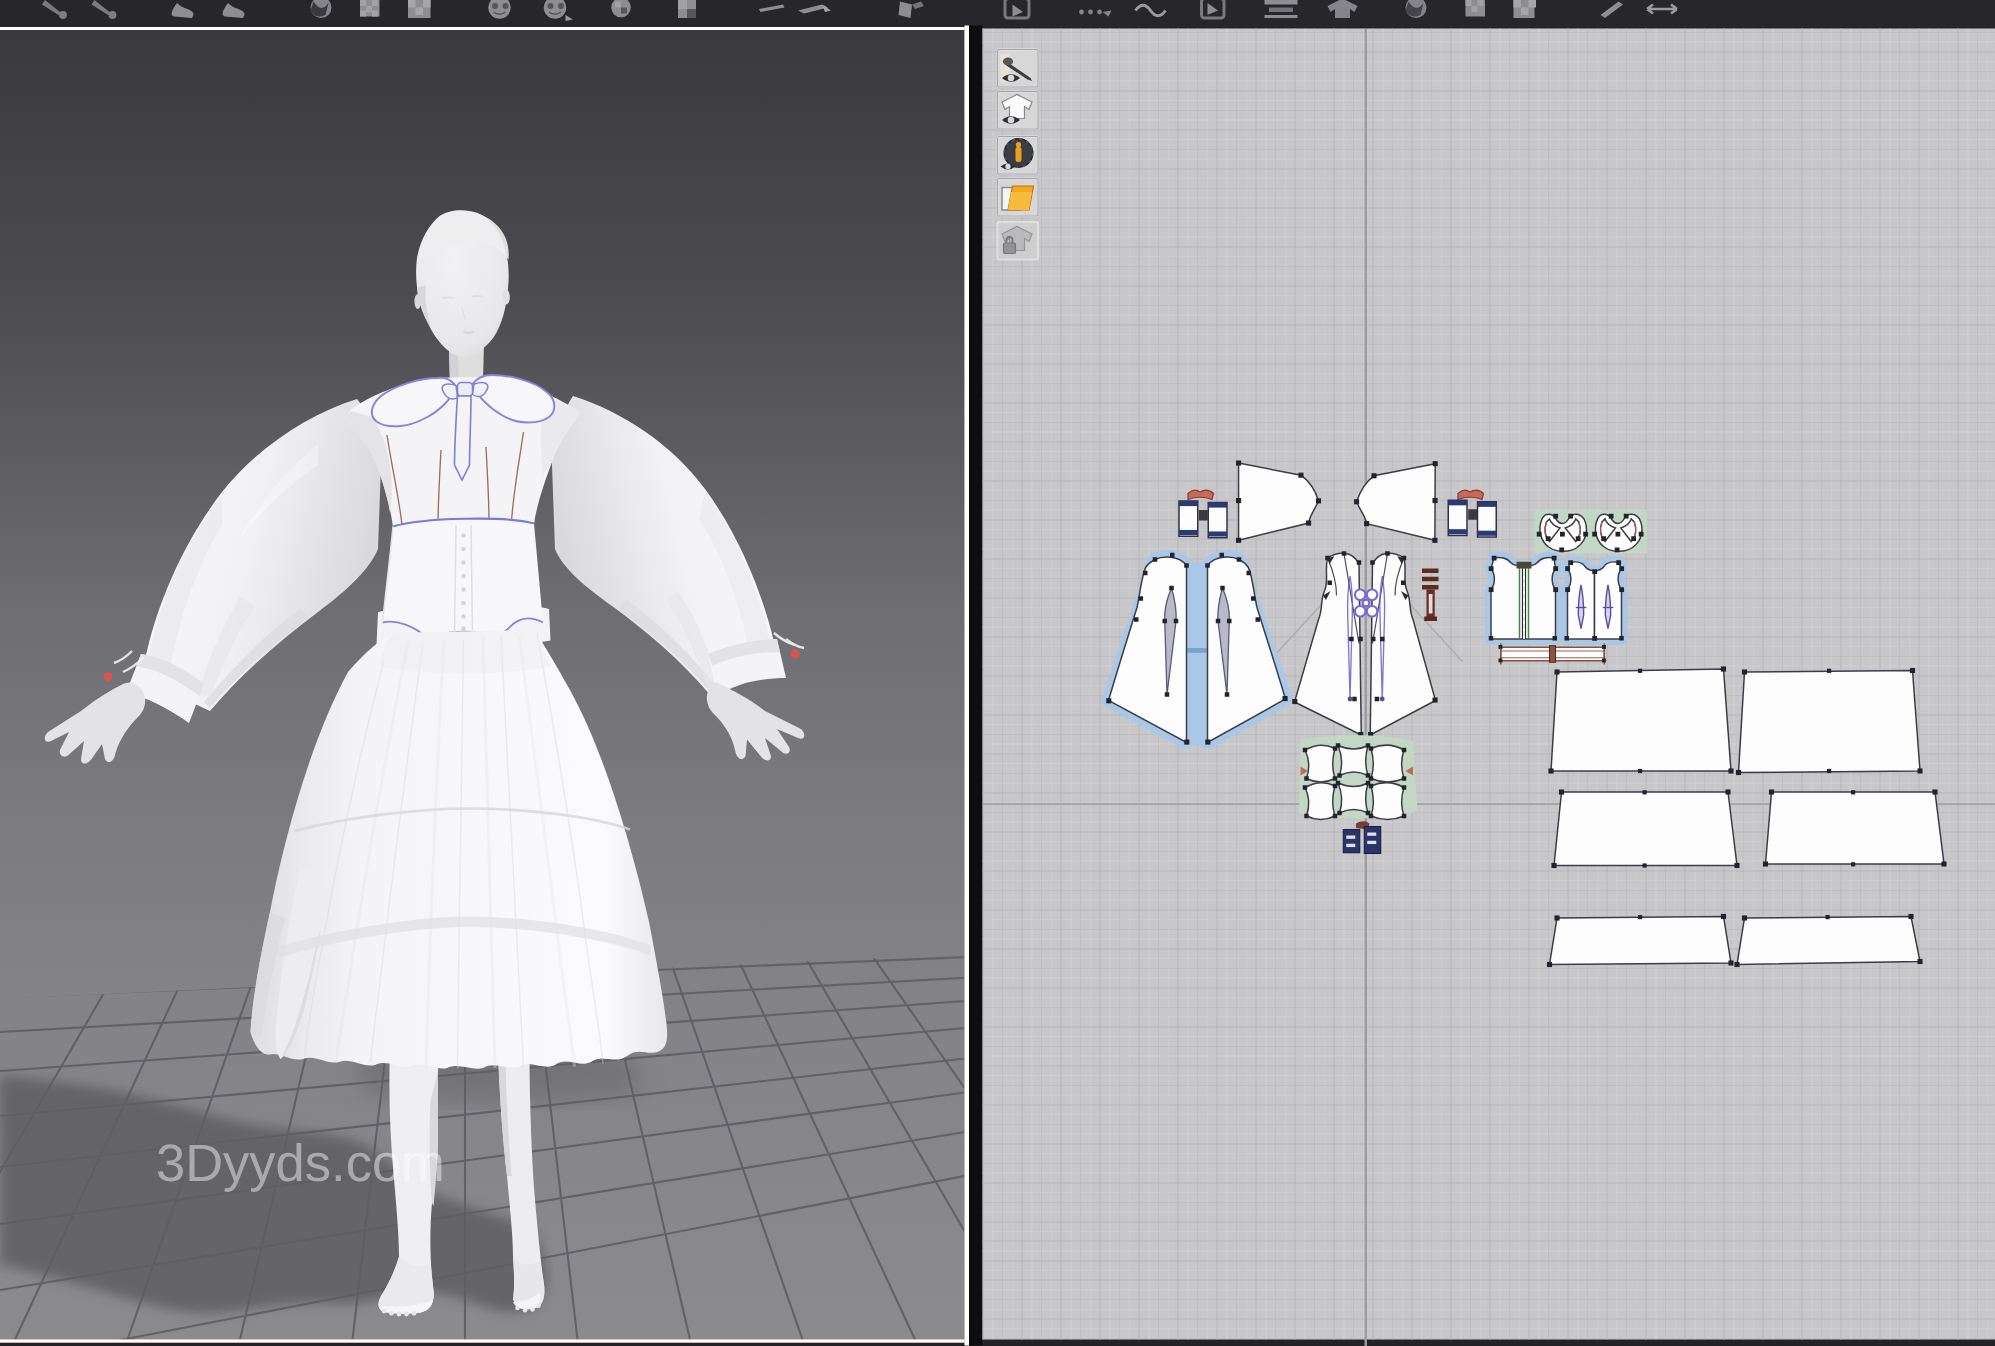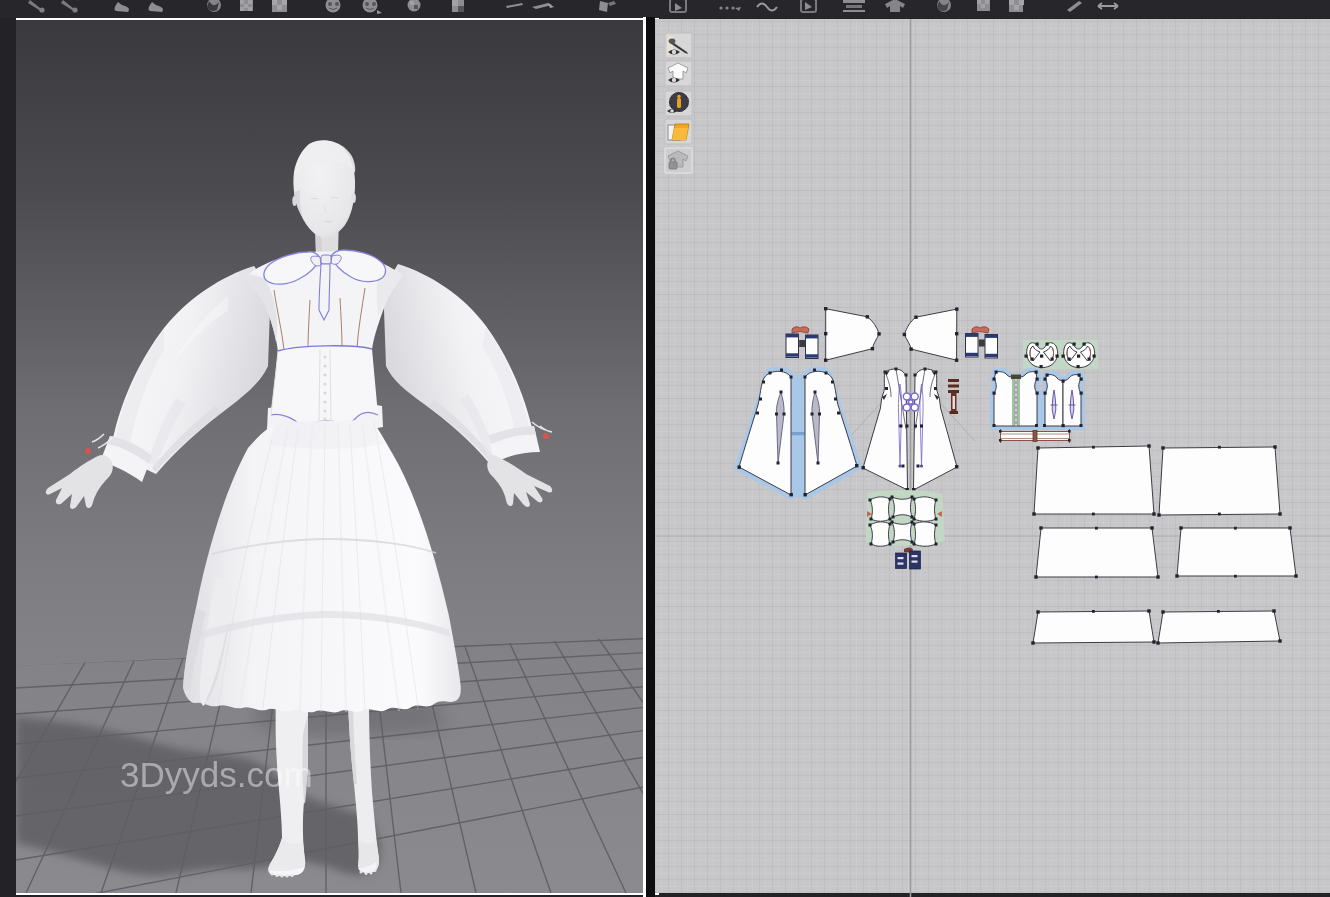--- a/index.html
+++ b/index.html
@@ -1,18 +1,18 @@
 <!DOCTYPE html>
 <html><head>
 <meta charset="utf-8">
 <style>
   html,body{margin:0;padding:0;width:1330px;height:897px;overflow:hidden;
     font-family:"Liberation Sans", sans-serif;background:#232327;}
   #toolbar{position:absolute;left:0;top:0;width:1330px;height:18px;background:#27272b;}
-  #vp3d{position:absolute;left:16px;top:18px;width:643px;height:877px;
+  #vp3d{position:absolute;left:0;top:18px;width:643px;height:877px;
     border-top:2px solid #fff;border-bottom:2px solid #fff;box-sizing:border-box;background:#fdba74;}
   #divider{position:absolute;left:643px;top:17px;width:12px;height:880px;background:linear-gradient(90deg,#ffffff 0px,#ffffff 3px,#0d0d10 3px,#0d0d10 12px);}
   #vp2d{position:absolute;left:655px;top:19px;width:675px;height:874px;
     background:
       repeating-linear-gradient(90deg, rgba(170,170,173,0.38) 0px, rgba(170,170,173,0.38) 1px, transparent 1px, transparent 13px),
       repeating-linear-gradient(0deg, rgba(170,170,173,0.38) 0px, rgba(170,170,173,0.38) 1px, transparent 1px, transparent 13px),
       repeating-linear-gradient(90deg, rgba(214,214,216,0.32) 0px, rgba(214,214,216,0.32) 1px, transparent 1px, transparent 6.5px),
       repeating-linear-gradient(0deg, rgba(214,214,216,0.32) 0px, rgba(214,214,216,0.32) 1px, transparent 1px, transparent 6.5px),
       #c7c7c9;}
   svg{position:absolute;left:0;top:0;}

